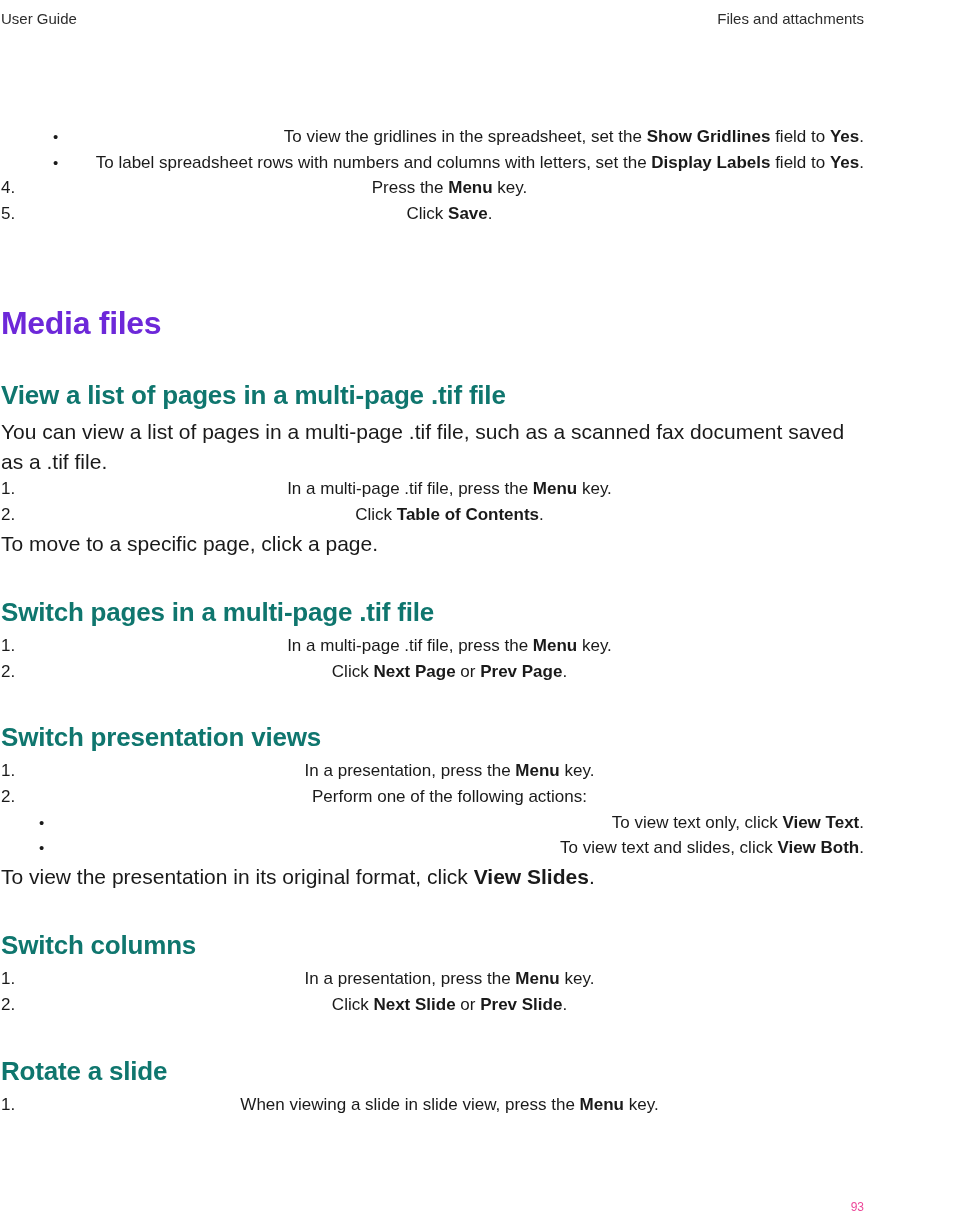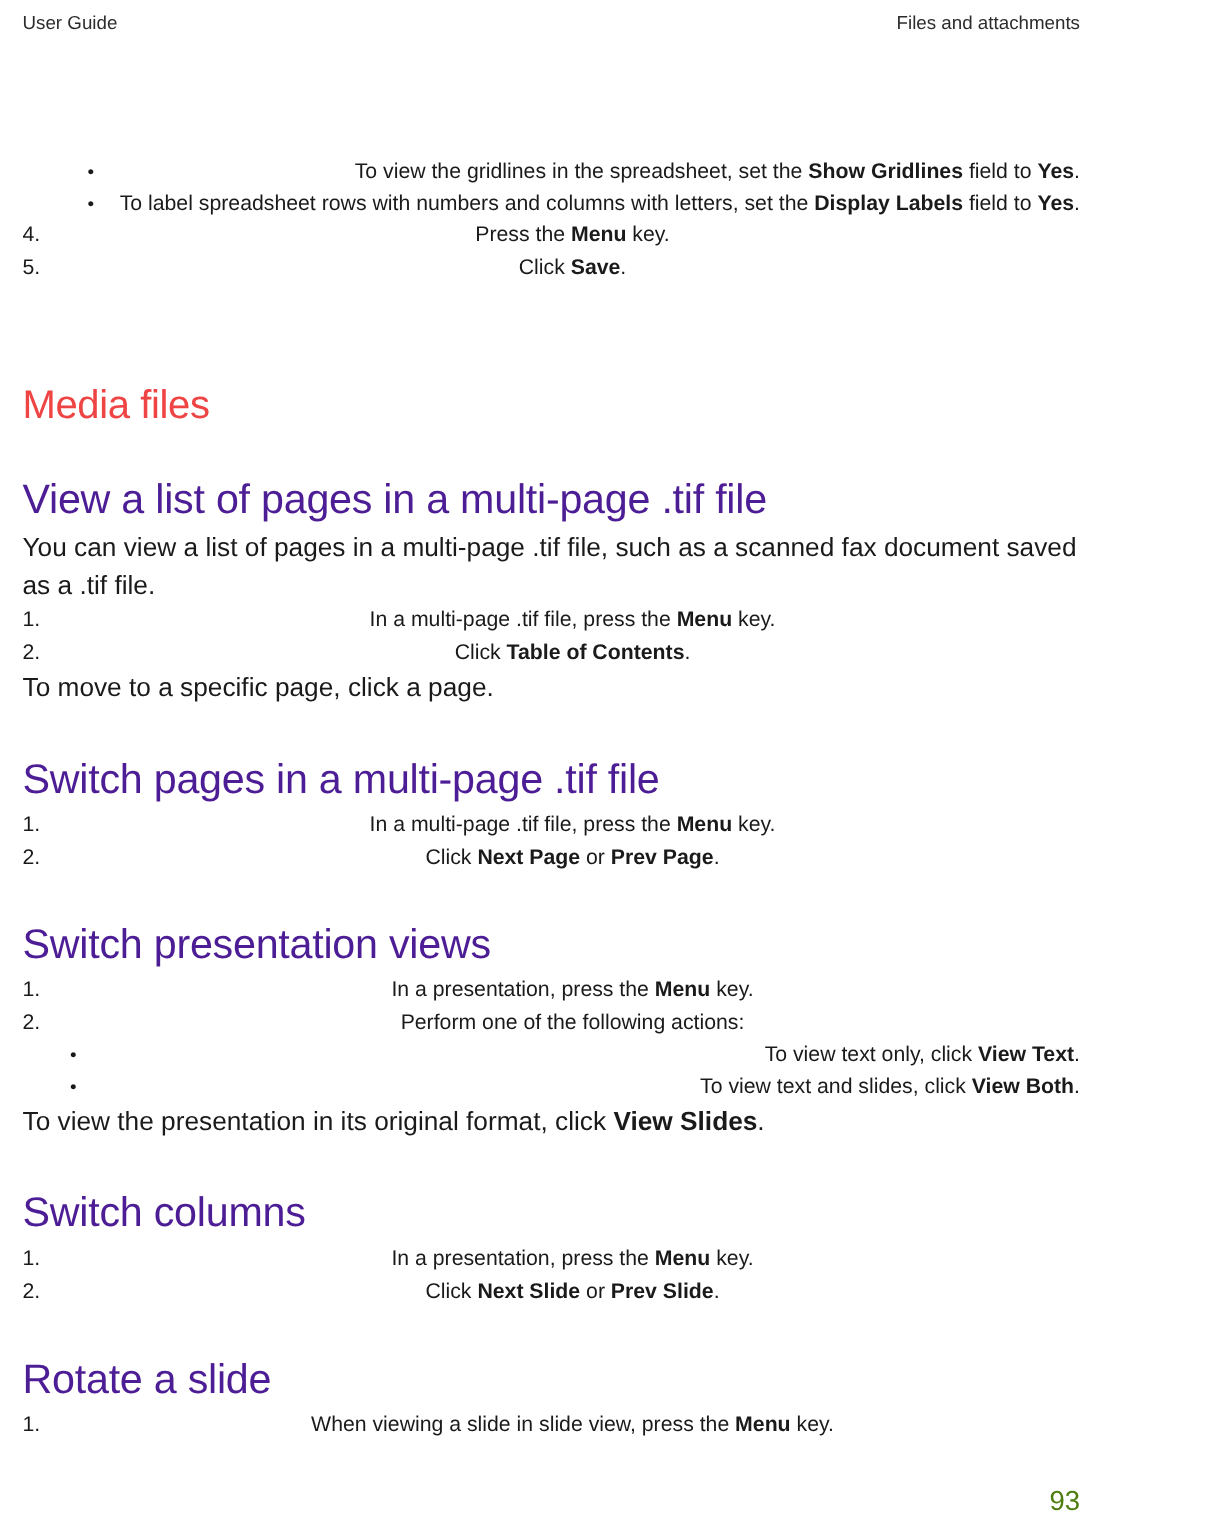--- a/index.html
+++ b/index.html
@@ -11,21 +11,21 @@
     height: 1228px;
     background: #ffffff;
     font-family: "Segoe UI", "Myriad Pro", "Helvetica Neue", Arial, sans-serif;
     color: #1a1a1a;
     -webkit-font-smoothing: antialiased;
   }
   .page {
     position: relative;
     width: 882px;
     height: 1228px;
-    padding: 10px 18px 0 18px;
+    padding: 10px 18px 0 1px;
   }
   .running-header {
     display: flex;
     justify-content: space-between;
     font-size: 15px;
     font-weight: 400;
     color: #2c2c2c;
   }
   .content {
     padding-top: 98px;
@@ -69,42 +69,42 @@
     text-align: right;
   }
   .b { font-weight: 700; }
   .para {
     font-size: 21px;
     line-height: 1.45;
     margin: 0;
   }
   h1.section {
     font-size: 32px;
-    font-weight: 400;
-    color: #ef4444;
+    font-weight: 700;
+    color: #6d28d9;
     margin: 72px 0 30px 0;
     letter-spacing: -0.3px;
   }
   h1.section.first-after-intro {
     margin-top: 78px;
   }
   h2.topic {
-    font-size: 33px;
-    font-weight: 400;
-    color: #4c1d95;
+    font-size: 26px;
+    font-weight: 700;
+    color: #0f766e;
     margin: 38px 0 6px 0;
     letter-spacing: -0.2px;
   }
   .space-above-12 { }
   .page-number {
     position: absolute;
     right: 18px;
     bottom: 14px;
-    font-size: 22px;
-    color: #4d7c0f;
+    font-size: 12px;
+    color: #ec4899;
     margin-top: 35px;
   }
 </style>
 </head>
 <body>
 
 <div class="page">
   <div class="running-header">
     <span>User Guide</span>
     <span>Files and attachments</span>

